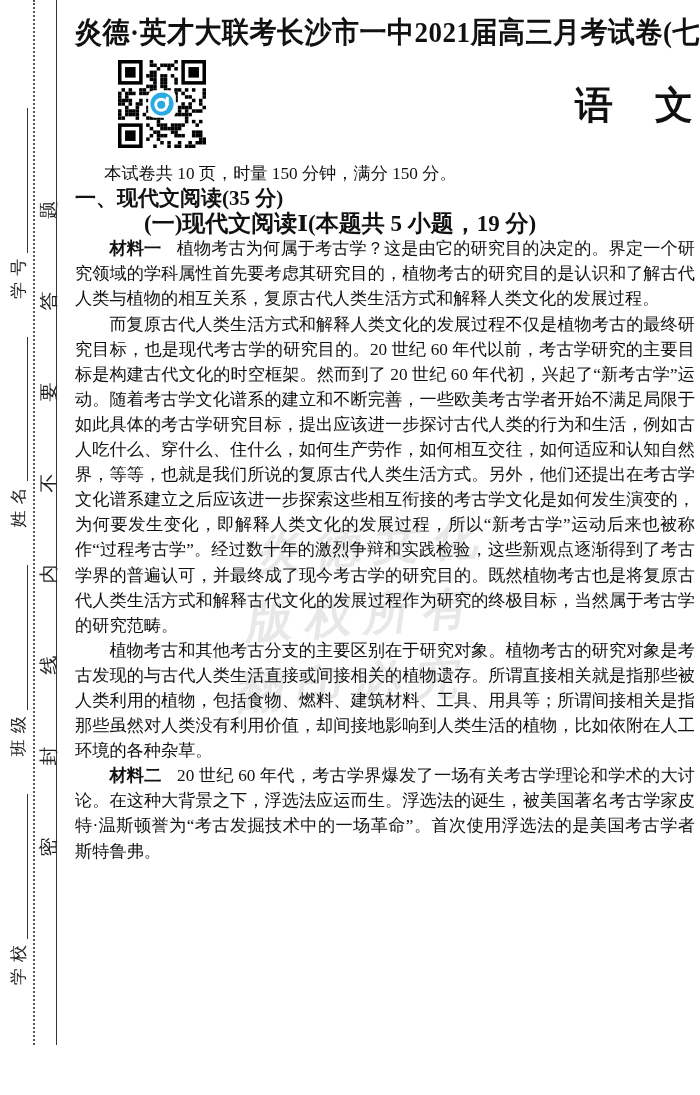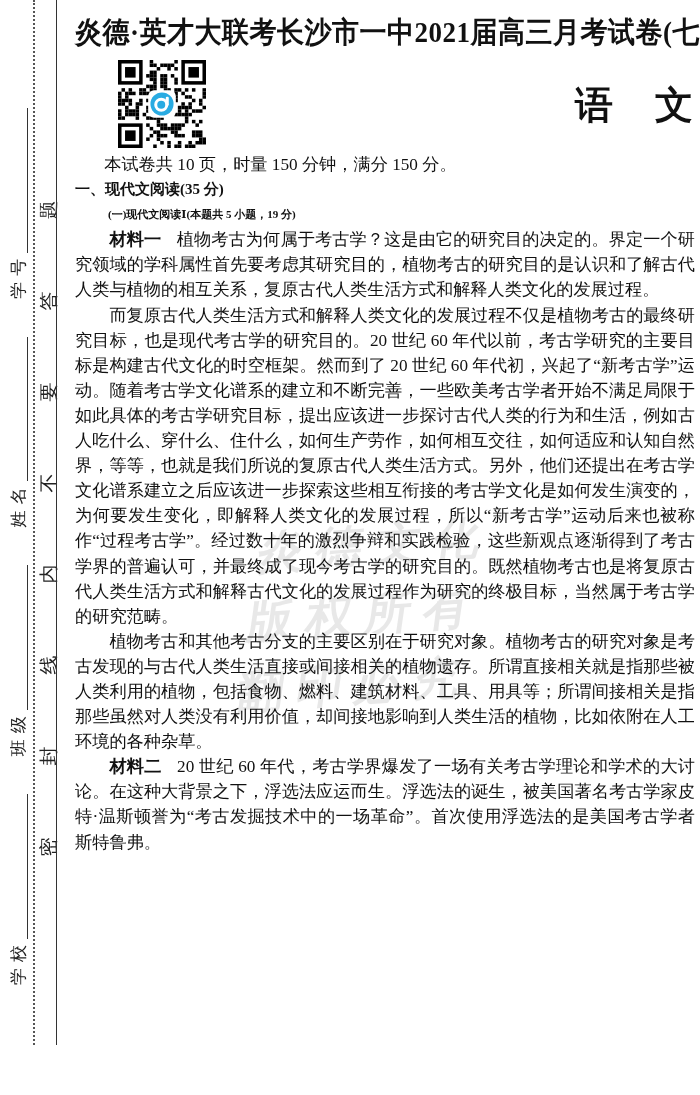--- a/index.html
+++ b/index.html
@@ -55,23 +55,23 @@
   .subject-title {
     text-align: right; font-size: 38px; font-weight: bold;
     padding-top: 22px; letter-spacing: 2px;
   }
   .score-row { text-align: right; margin-top: 16px; padding-right: 6px; height: 26px; }
   .score-label { font-weight: bold; font-size: 18px; font-family: "Liberation Sans", sans-serif; }
   .score-line { display: inline-block; width: 104px; border-bottom: 1.5px solid #222; height: 14px; }
 
   .bodytext { font-size: 17.2px; line-height: 25.1px; }
   .bodytext p, .bodytext h3, .bodytext h4 { text-align: justify; }
-  .notice { text-indent: 1.7em; }
-  .sec-h { font-weight: bold; font-size: 15px; }
-  .sec-h2 { font-weight: bold; font-size: 11px; text-indent: 3em; }
+  .notice { text-indent: 1.7em; margin-top: 9px; }
+  .sec-h { font-weight: bold; font-size: 21px; }
+  .sec-h2 { font-weight: bold; font-size: 23px; text-indent: 3em; }
   .instruction { text-indent: 1.7em; }
   .para { text-indent: 2em; }
   .para .lead { font-weight: bold; margin-right: 0.9em; margin-top: 8px; }
   .attribution { text-align: right; padding-right: 10px; }
 
   
   .watermark {
     position: absolute; left: 205px; top: 510px; width: 320px;
     color: #9a9a9a; opacity: 0.22;
     font-size: 46px; font-weight: bold; letter-spacing: 12px;

